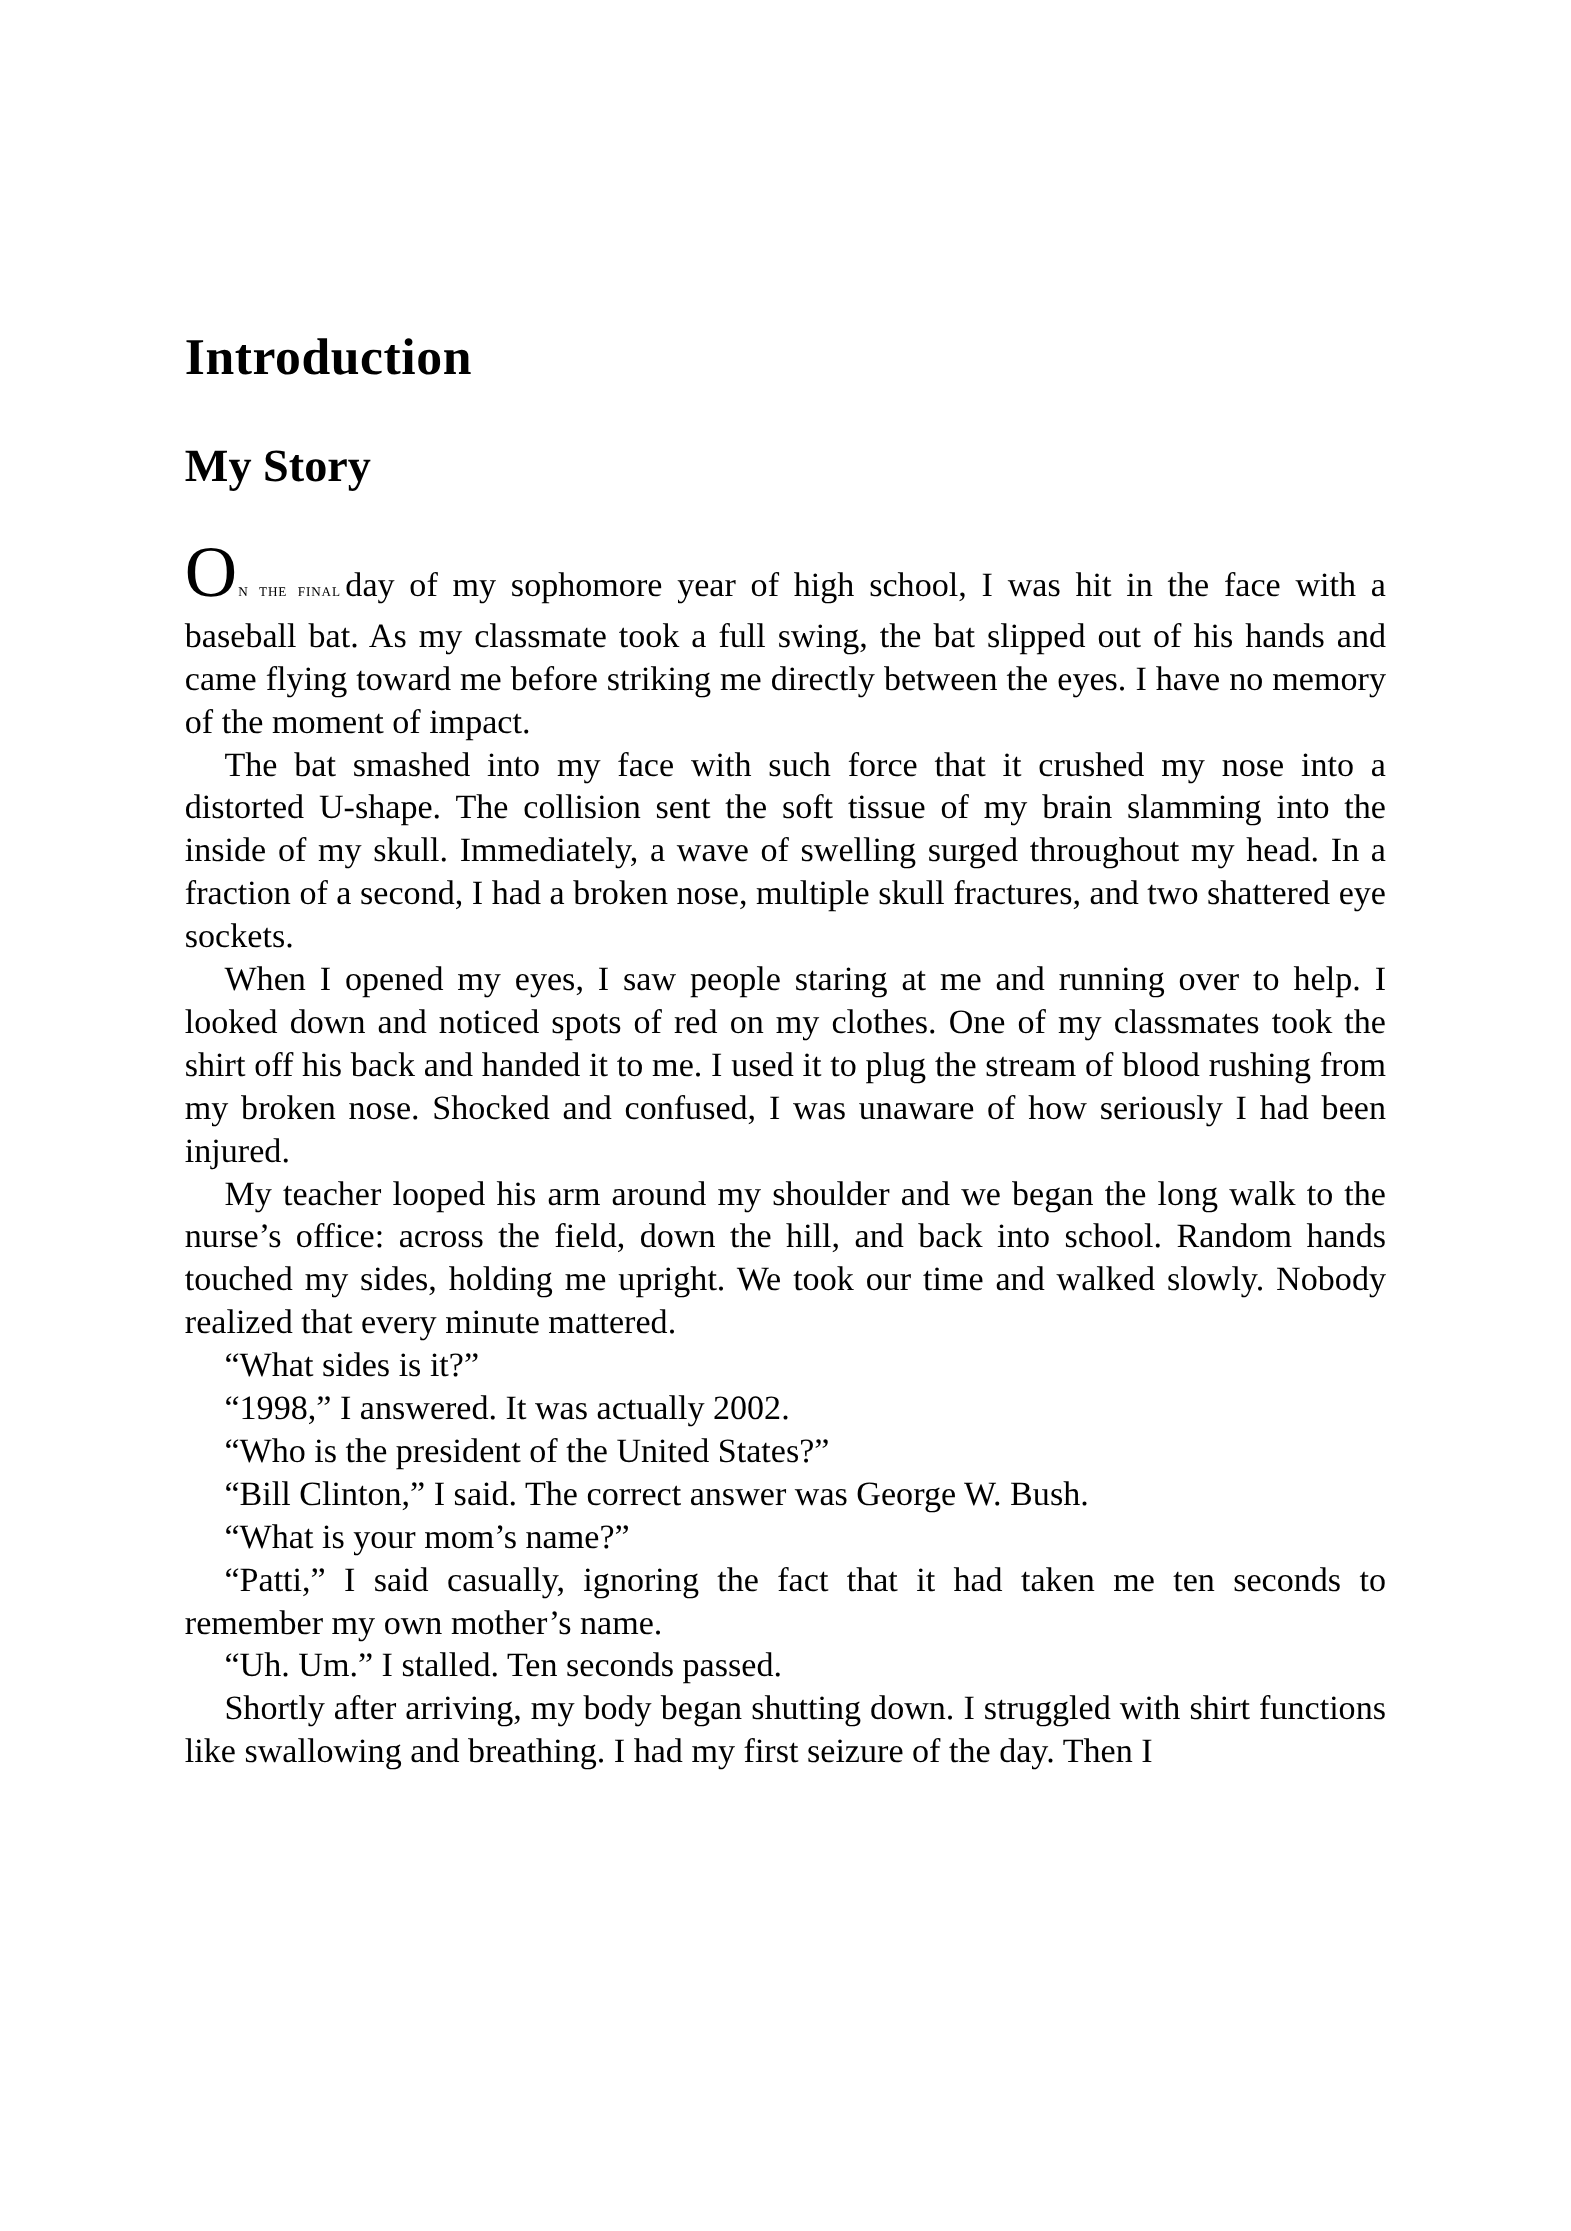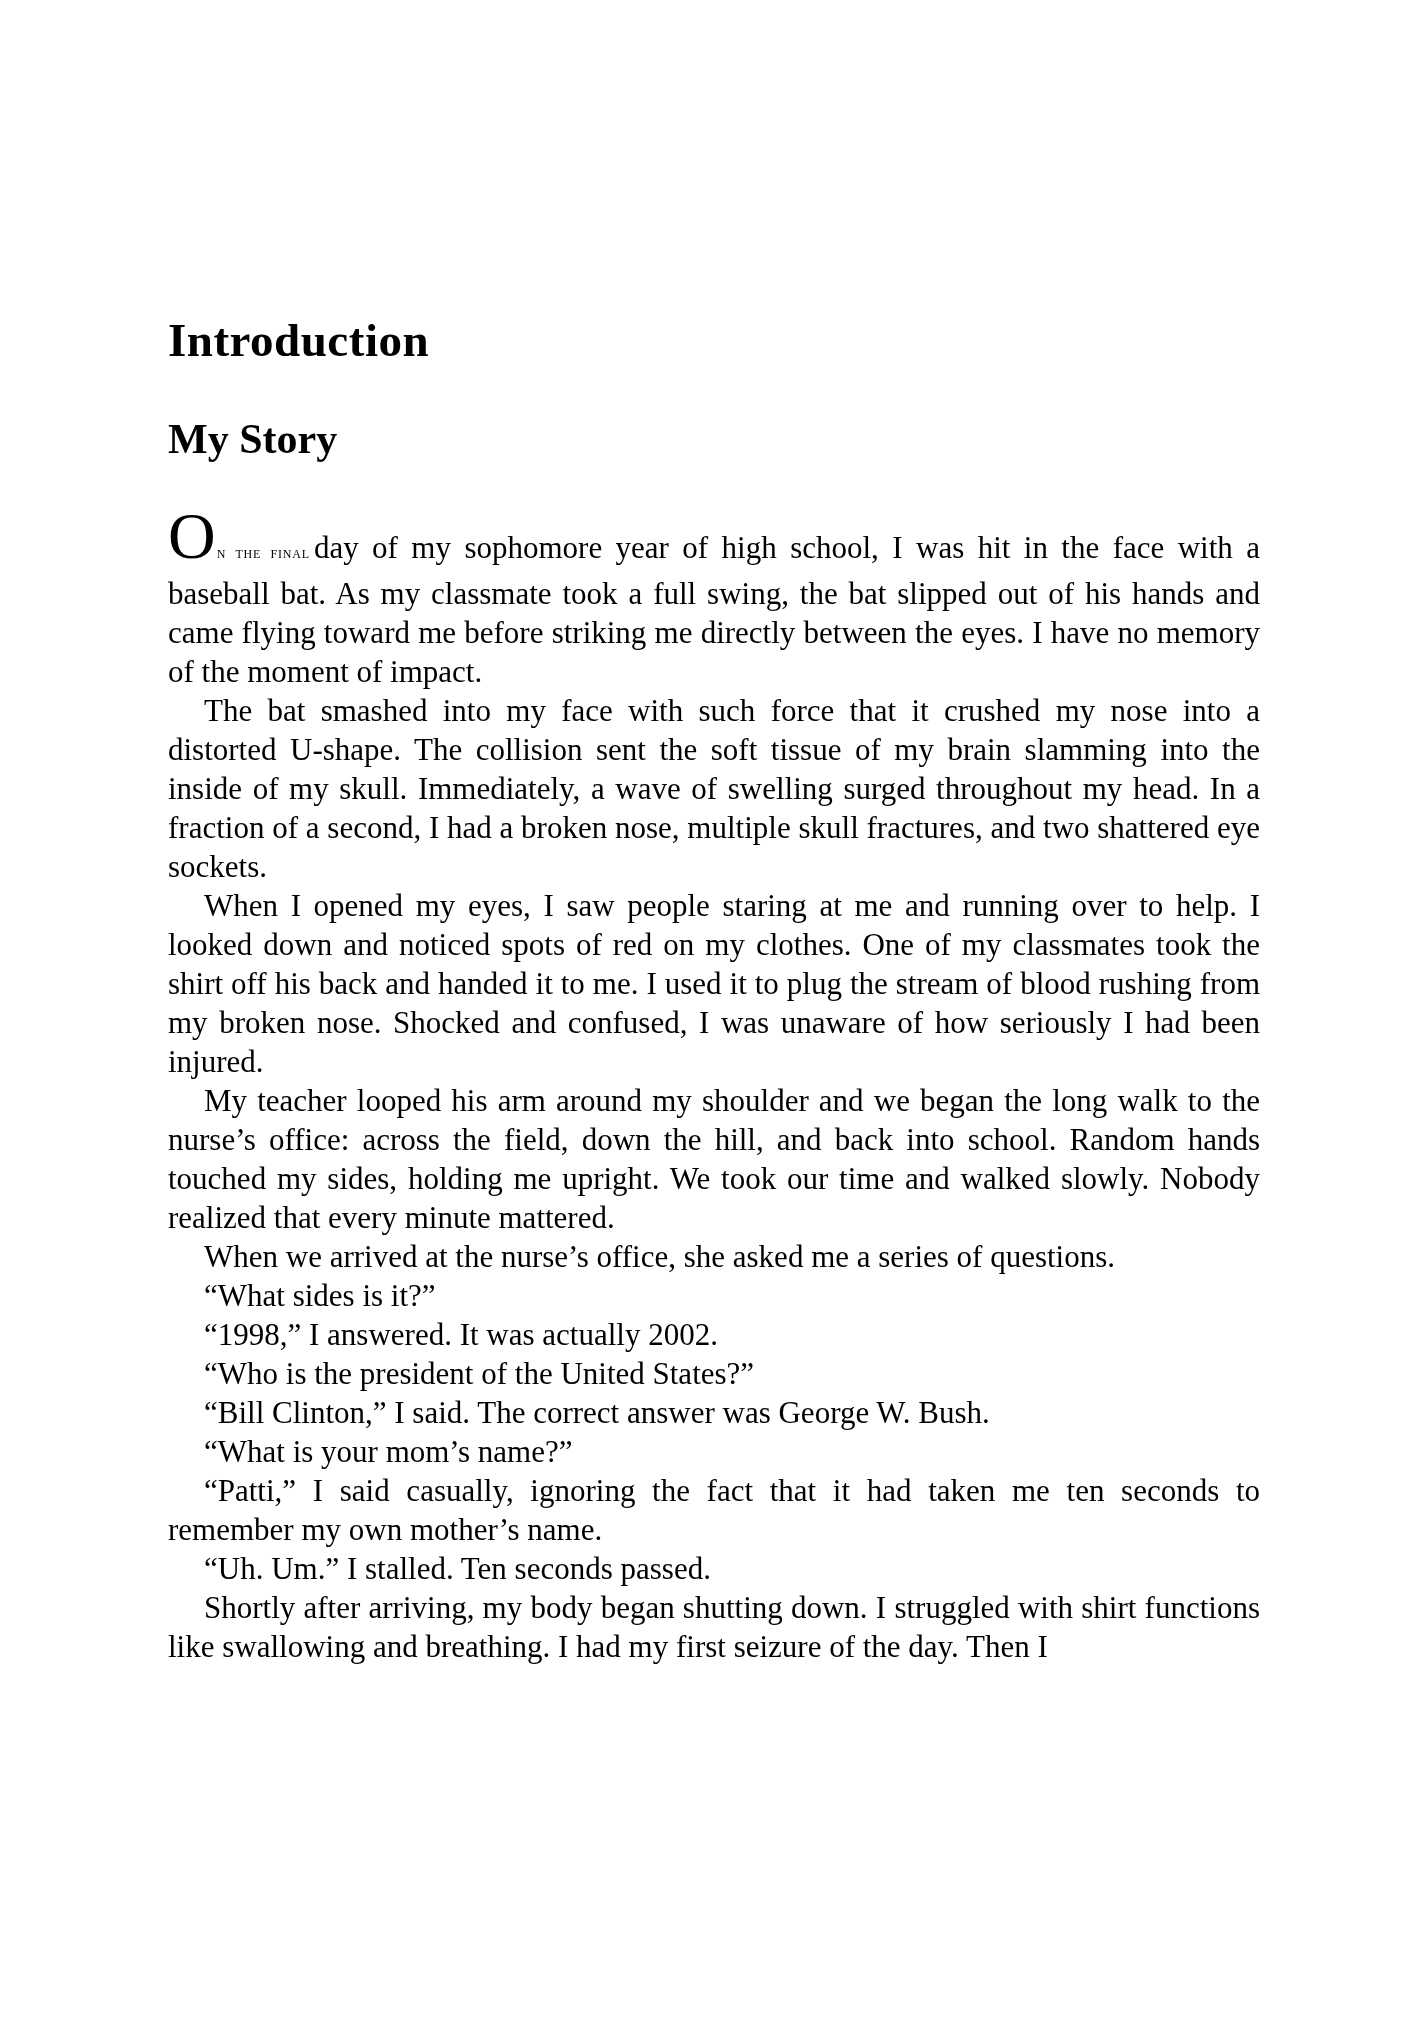--- a/index.html
+++ b/index.html
@@ -12,21 +12,21 @@
     width: 1428px;
     height: 2028px;
     background: #ffffff;
     color: #000000;
     overflow: hidden;
     font-family: "Liberation Serif", serif;
   }
   .content {
     position: absolute;
     left: 168px;
-    top: 15px;
+    top: 0;
     width: 1092px;
     padding-top: 300px;
   }
   h1.chapter-title {
     margin: 0;
     font-size: 47px;
     line-height: 50px;
     font-weight: bold;
     letter-spacing: 0.5px;
   }
@@ -73,21 +73,20 @@
 
     <h2 class="chapter-subtitle">My Story</h2>
 
     <div class="body-text">
 
       <p class="opening"><span class="initial-cap">O</span><span class="small-caps">N THE FINAL</span><span>day of my sophomore year of high school, I was hit in the face with a baseball bat. As my classmate took a full swing, the bat slipped out of his hands and came flying toward me before striking me directly between the eyes. I have no memory of the moment of impact.</span></p>
 
       <p>The bat smashed into my face with such force that it crushed my nose into a distorted U-shape. The collision sent the soft tissue of my brain slamming into the inside of my skull. Immediately, a wave of swelling surged throughout my head. In a fraction of a second, I had a broken nose, multiple skull fractures, and two shattered eye sockets.</p>
       <p>When I opened my eyes, I saw people staring at me and running over to help. I looked down and noticed spots of red on my clothes. One of my classmates took the shirt off his back and handed it to me. I used it to plug the stream of blood rushing from my broken nose. Shocked and confused, I was unaware of how seriously I had been injured.</p>
       <p>My teacher looped his arm around my shoulder and we began the long walk to the nurse’s office: across the field, down the hill, and back into school. Random hands touched my sides, holding me upright. We took our time and walked slowly. Nobody realized that every minute mattered.</p>
-      <p>When we arrived at the nurse’s office, she asked me a series of questions.</p>
       <p>“What sides is it?”</p>
       <p>“1998,” I answered. It was actually 2002.</p>
       <p>“Who is the president of the United States?”</p>
       <p>“Bill Clinton,” I said. The correct answer was George W. Bush.</p>
       <p>“What is your mom’s name?”</p>
       <p>“Patti,” I said casually, ignoring the fact that it had taken me ten seconds to remember my own mother’s name.</p>
       <p>“Uh. Um.” I stalled. Ten seconds passed.</p>
       <p>Shortly after arriving, my body began shutting down. I struggled with shirt functions like swallowing and breathing. I had my first seizure of the day. Then I</p>
 
     </div>

